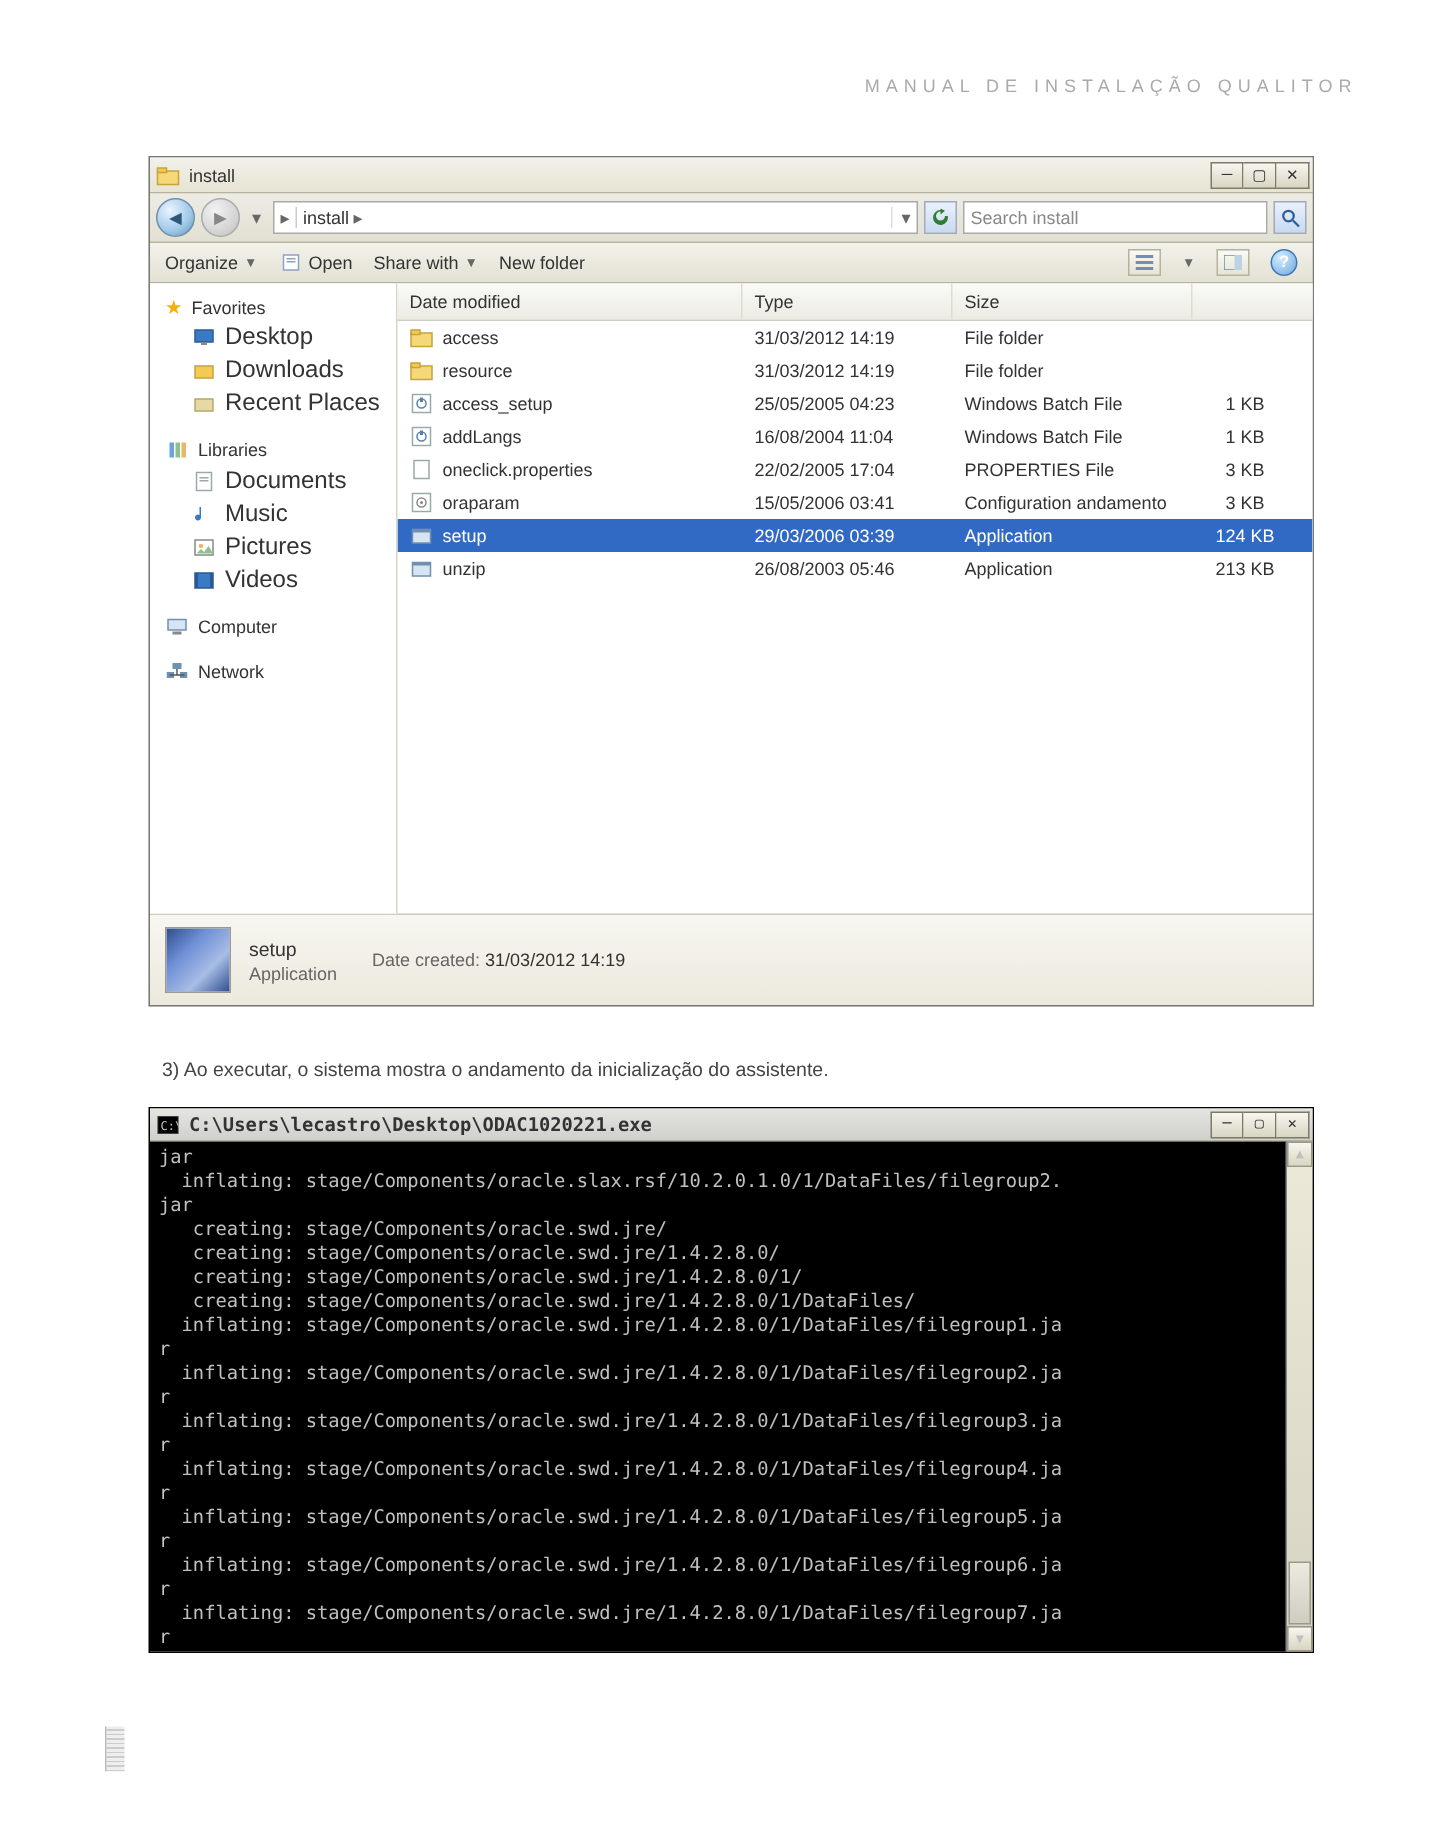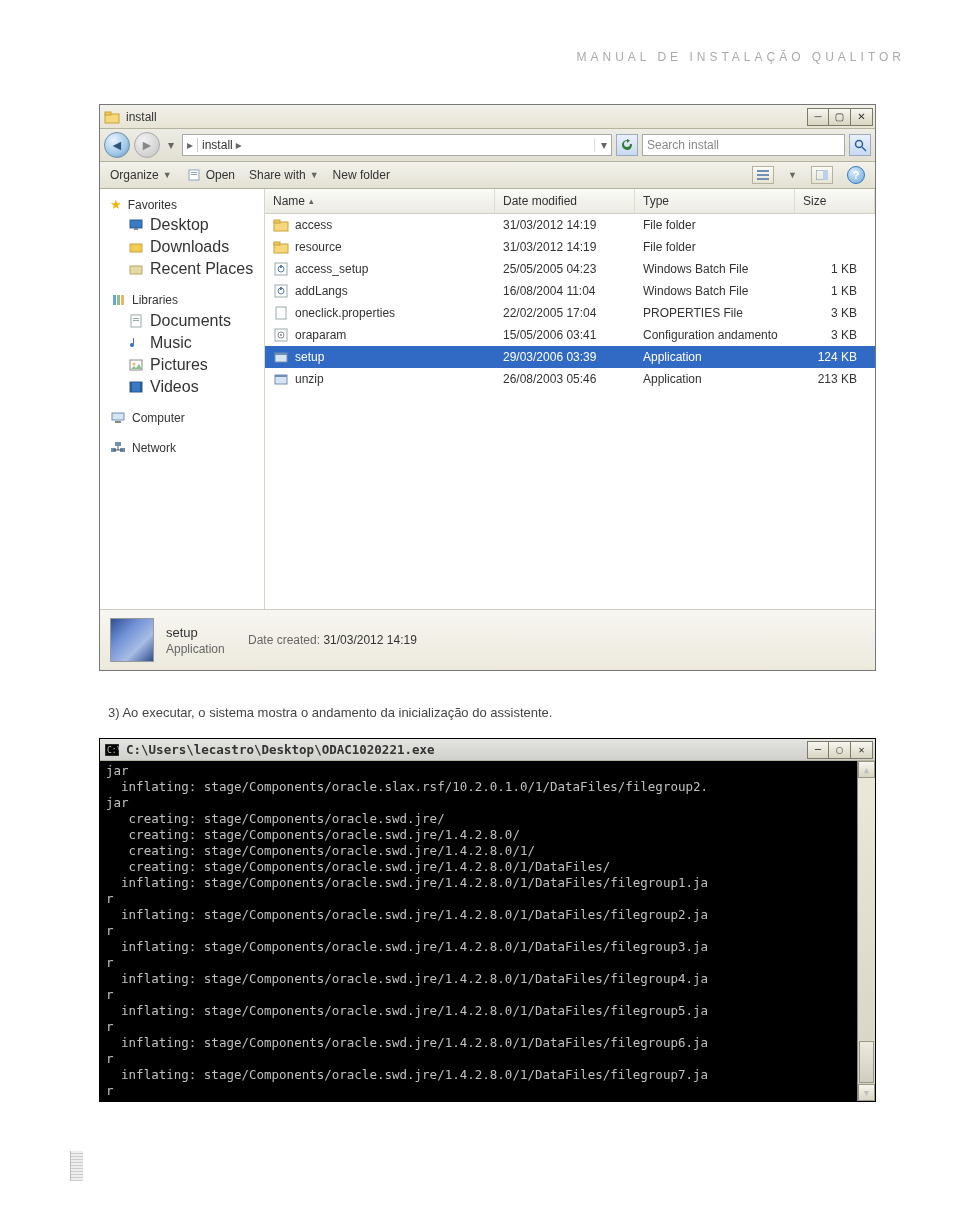--- a/index.html
+++ b/index.html
@@ -89,21 +89,21 @@
   .navhead{ display:flex; align-items:center; gap:6px; padding:2px 10px; font-size:12px;}
   .navitem{ display:flex; align-items:center; gap:6px; padding:2px 10px 2px 28px; font-size:16px;}
   .favstar{ color:#f3b200; font-size:13px;}
 
   .files{ flex:1; display:flex; flex-direction:column; }
   .cols{ display:grid; grid-template-columns: 230px 140px 160px 80px; background:linear-gradient(#fafaf7,#ecebe3); border-bottom:1px solid #cfcdc0; font-size:12px;}
   .colh{ padding:5px 8px; border-right:1px solid #dedcd1; display:flex; align-items:center; gap:4px;}
   .rows{ flex:1; overflow:auto;}
   .row{ display:grid; grid-template-columns: 230px 140px 160px 80px; font-size:12px; align-items:center; height:22px;}
   .cell{ padding:0 8px; white-space:nowrap; overflow:hidden; text-overflow:ellipsis;}
-  .cell.size{ text-align:right; padding-right:18px;}
+  .cell.size{ text-align:center; padding-right:18px;}
   .namecell{ display:flex; align-items:center; gap:6px;}
   .row.sel{ background:#316ac5; color:#fff;}
   .row.sel .cell.size{ color:#fff;}
 
   .details{ display:flex; align-items:center; gap:12px; border-top:1px solid #cfcdc0; background:linear-gradient(#f7f6f1,#ece9dc); padding:8px 10px; font-size:12px;}
   .thumb{ width:44px; height:44px; background:linear-gradient(135deg,#2e4f8f,#6f8fd6,#a8bde6,#2e4f8f); border:1px solid #999;}
   .dcol{ display:flex; flex-direction:column; gap:2px;}
   .dlabel{ color:#666;}
 
   
@@ -338,24 +338,20 @@
                 </svg>
               </span>
               <span>Network</span>
             </div>
         </div>
       </div>
 
       <div class="files">
         <div class="cols">
           <div class="colh">
-              <span>Name</span>
-              <span style="font-size:9px;color:#666;">▴</span>
-            </div>
-          <div class="colh">
               <span>Date modified</span>
             </div>
           <div class="colh">
               <span>Type</span>
             </div>
           <div class="colh">
               <span>Size</span>
             </div>
         </div>
         <div class="rows" id="rows">

